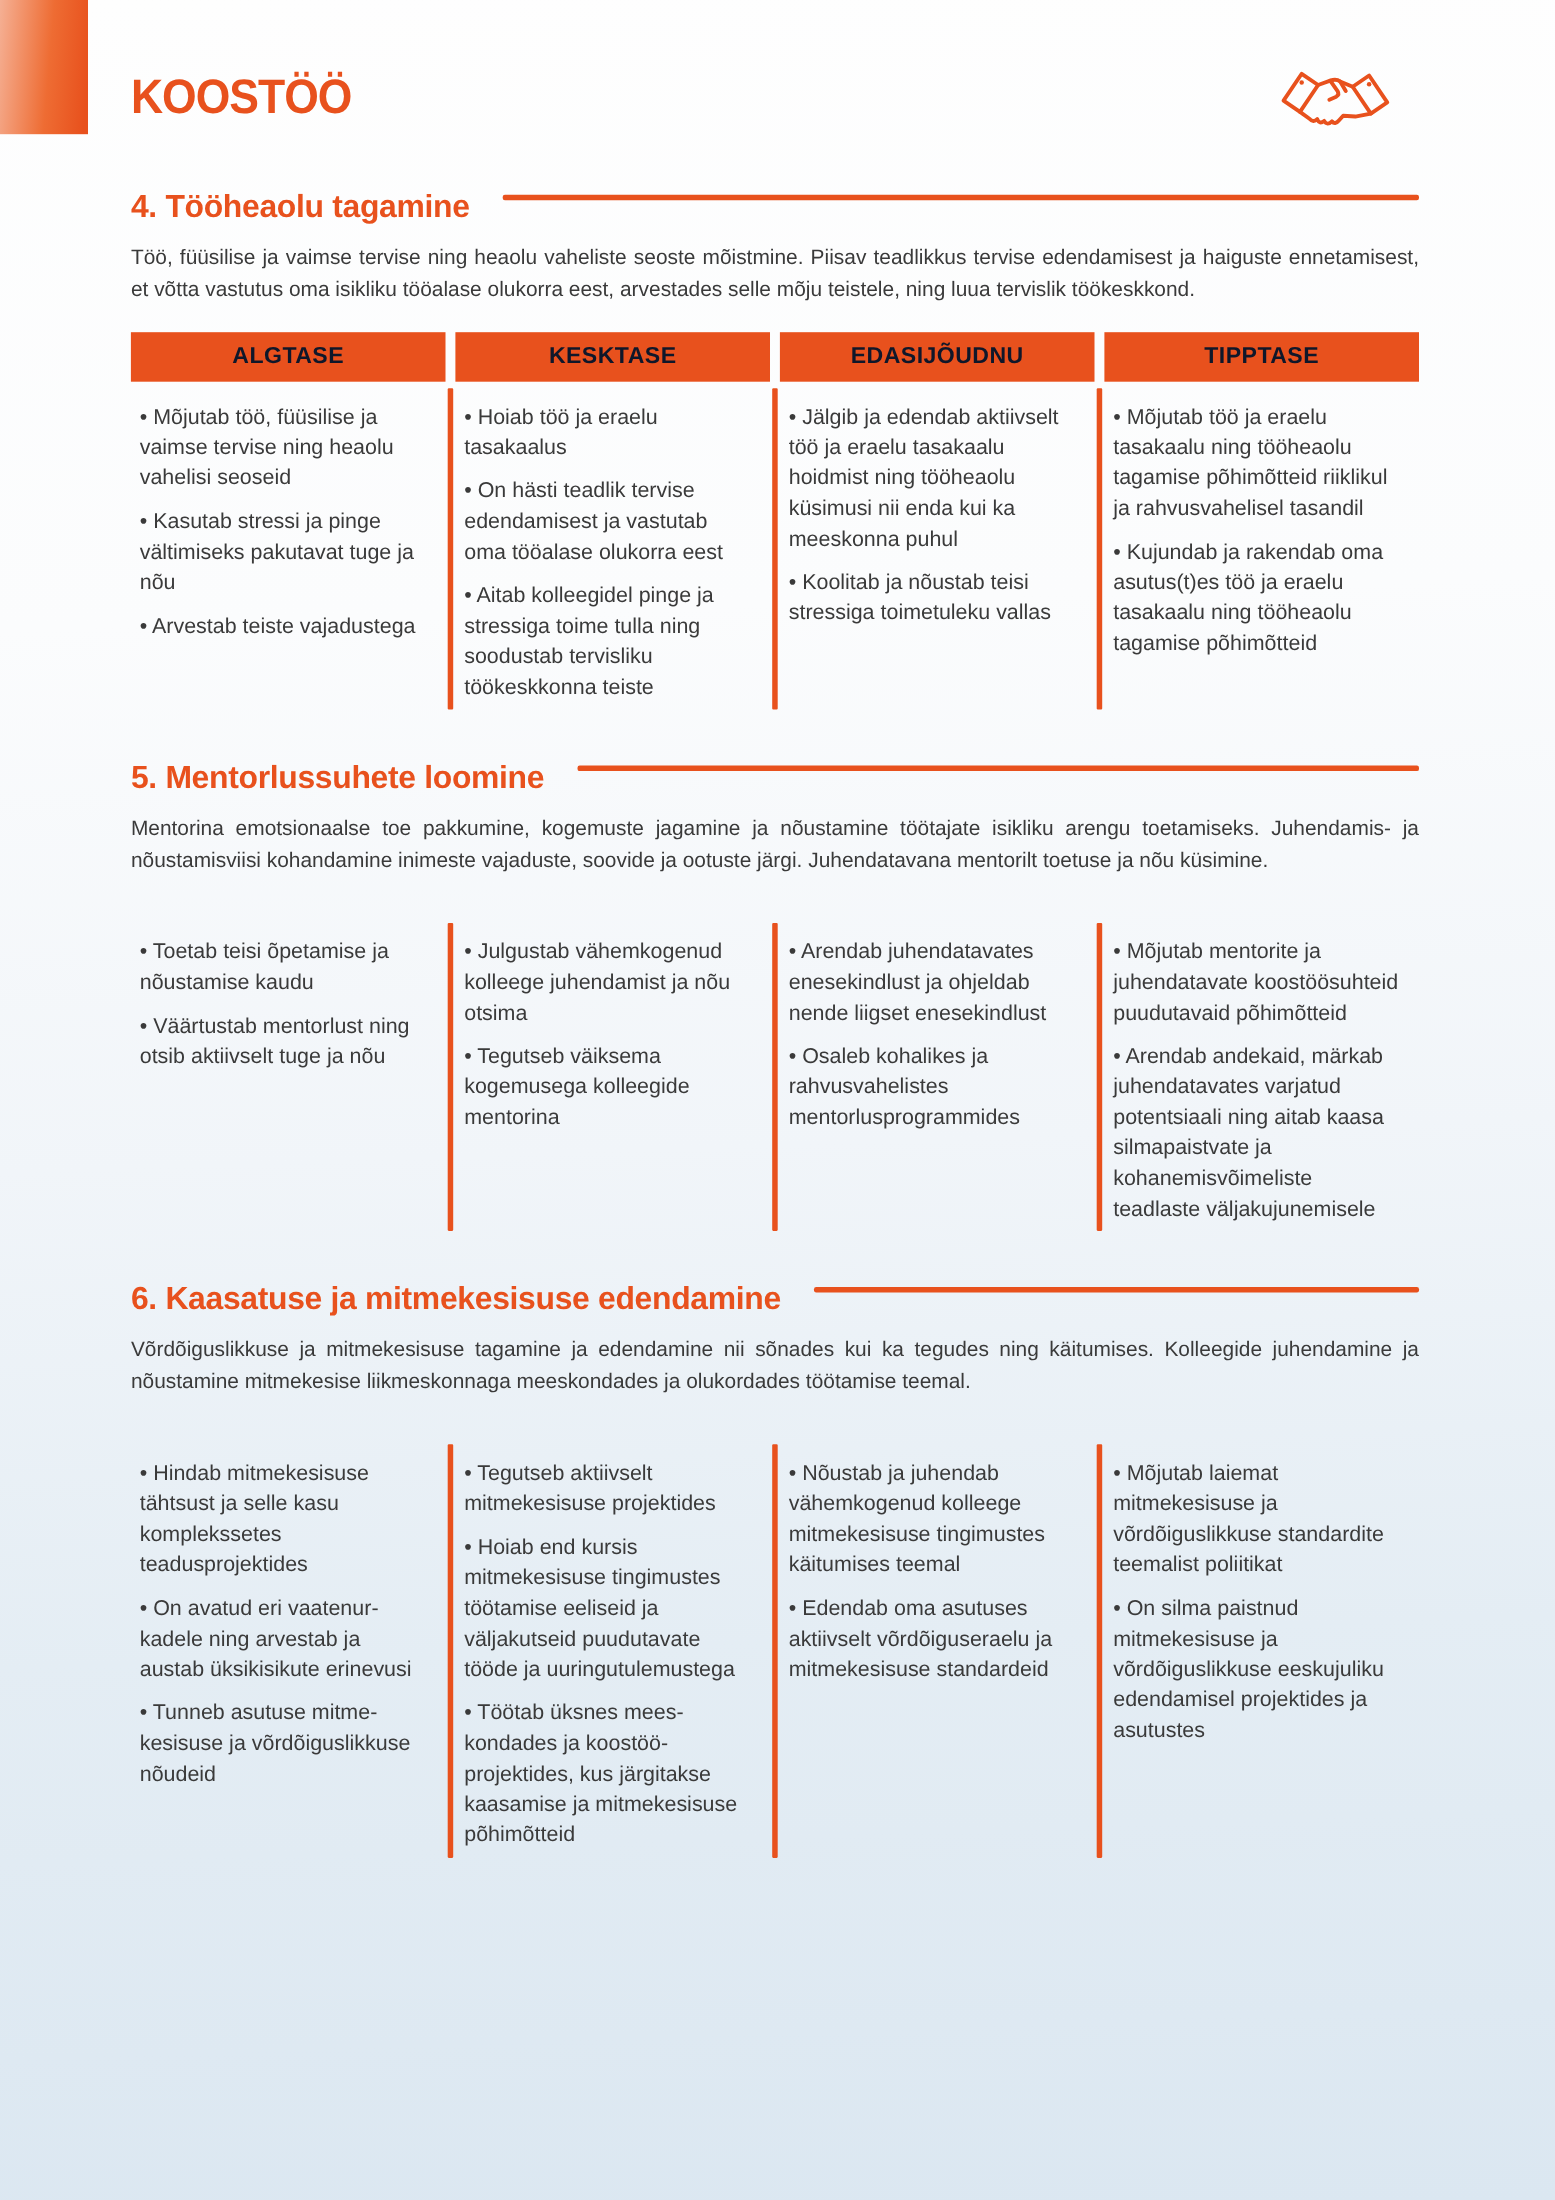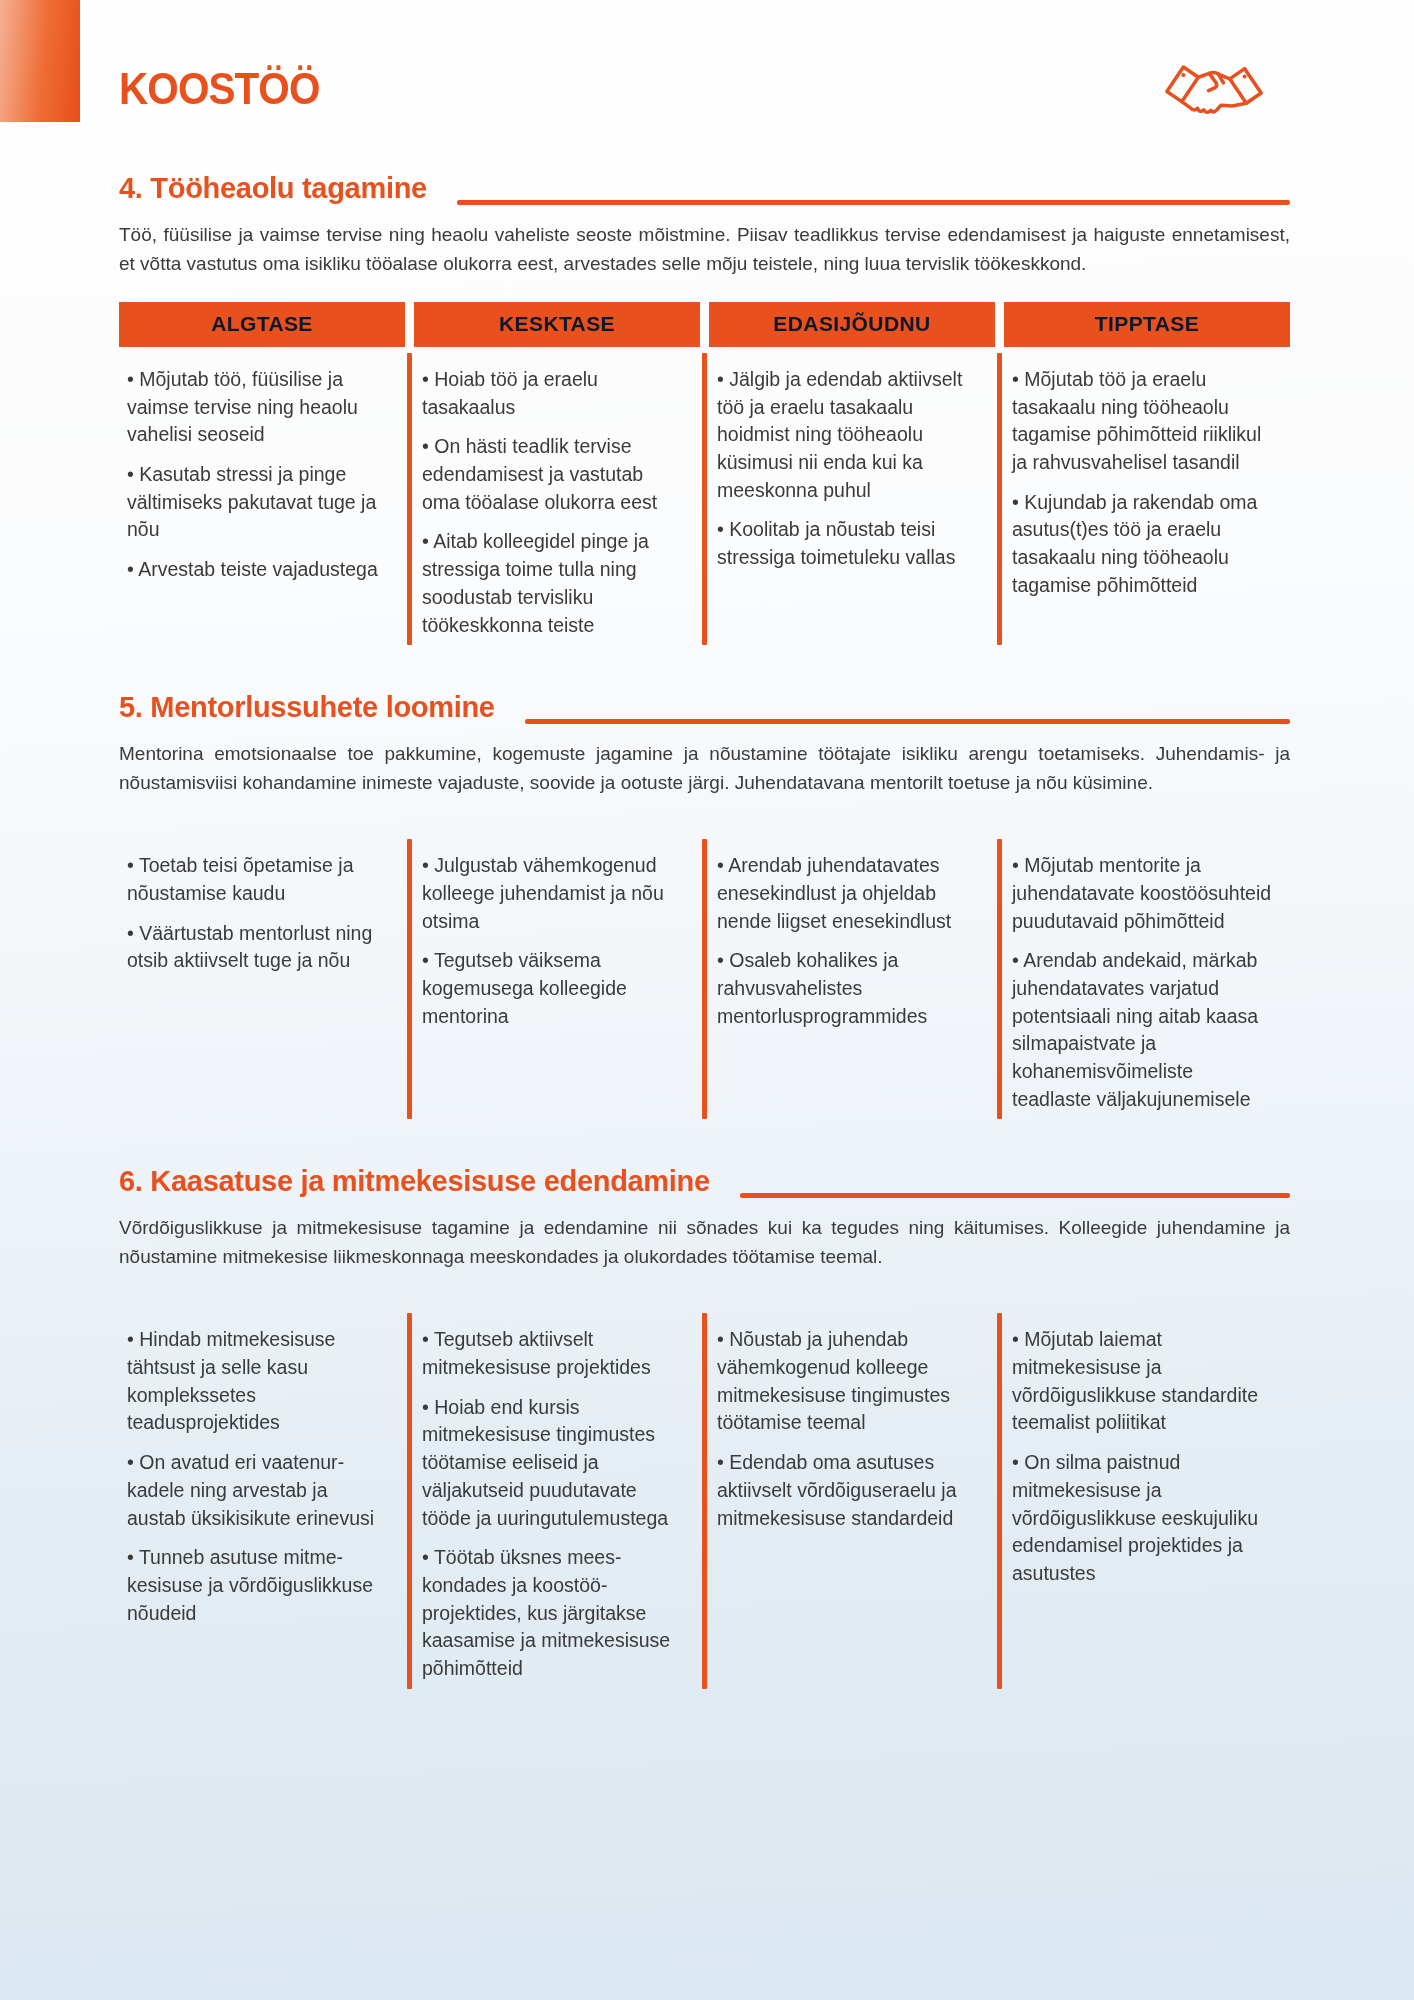--- a/index.html
+++ b/index.html
@@ -27,21 +27,21 @@
   .masthead{display:flex;justify-content:space-between;align-items:flex-start;}
   h1.page-title{
     margin:8px 0 0;
     font-size:44px;line-height:1.05;font-weight:700;
     letter-spacing:-1px;color:var(--accent);
     transform:scaleX(.92);transform-origin:left center;
   }
   .handshake{width:104px;height:66px;margin:2px 24px 0 0;flex:0 0 auto;}
   
   .section{margin-top:46px;}
-  .section-head{display:flex;align-items:flex-end;gap:30px;}
+  .section-head{display:flex;align-items:flex-start;gap:30px;}
   h2.section-title{
     margin:0;font-size:29px;font-weight:700;letter-spacing:-.3px;
     color:var(--accent);white-space:nowrap;
   }
   .rule{flex:1;height:5px;background:var(--accent);border-radius:2px;margin-top:5px;}
   p.intro{
     margin:16px 0 0;font-size:19px;line-height:1.5;
     text-align:justify;color:var(--text);
   }
   .levels{
@@ -167,21 +167,21 @@
             <p class="bullet">• Tunneb asutuse mitme­kesisuse ja võrd­õiguslikkuse nõudeid</p>
           </div>
           <div class="col-sep"></div>
           <div class="col">
             <p class="bullet">• Tegutseb aktiivselt mitmekesisuse projektides</p>
             <p class="bullet">• Hoiab end kursis mitmekesisuse tingimustes töötamise eeliseid ja väljakutseid puudutavate tööde ja uuringutulemustega</p>
             <p class="bullet">• Töötab üksnes mees­kondades ja koostöö­projektides, kus järgitakse kaasamise ja mitme­kesisuse põhimõtteid</p>
           </div>
           <div class="col-sep"></div>
           <div class="col">
-            <p class="bullet">• Nõustab ja juhendab vähemkogenud kolleege mitmekesisuse tingimustes töötamise teemal</p>
+            <p class="bullet">• Nõustab ja juhendab vähemkogenud kolleege mitmekesisuse tingimustes käitumises teemal</p>
             <p class="bullet">• Edendab oma asutuses aktiivselt võrdõigus­eraelu ja mitmekesisuse standardeid</p>
           </div>
           <div class="col-sep"></div>
           <div class="col">
             <p class="bullet">• Mõjutab laiemat mitmekesisuse ja võrdõiguslikkuse standardite teemalist poliitikat</p>
             <p class="bullet">• On silma paistnud mitmekesisuse ja võrdõiguslikkuse eeskujuliku edendamisel projektides ja asutustes</p>
           </div>
         </div>
   </section>
 </main>

